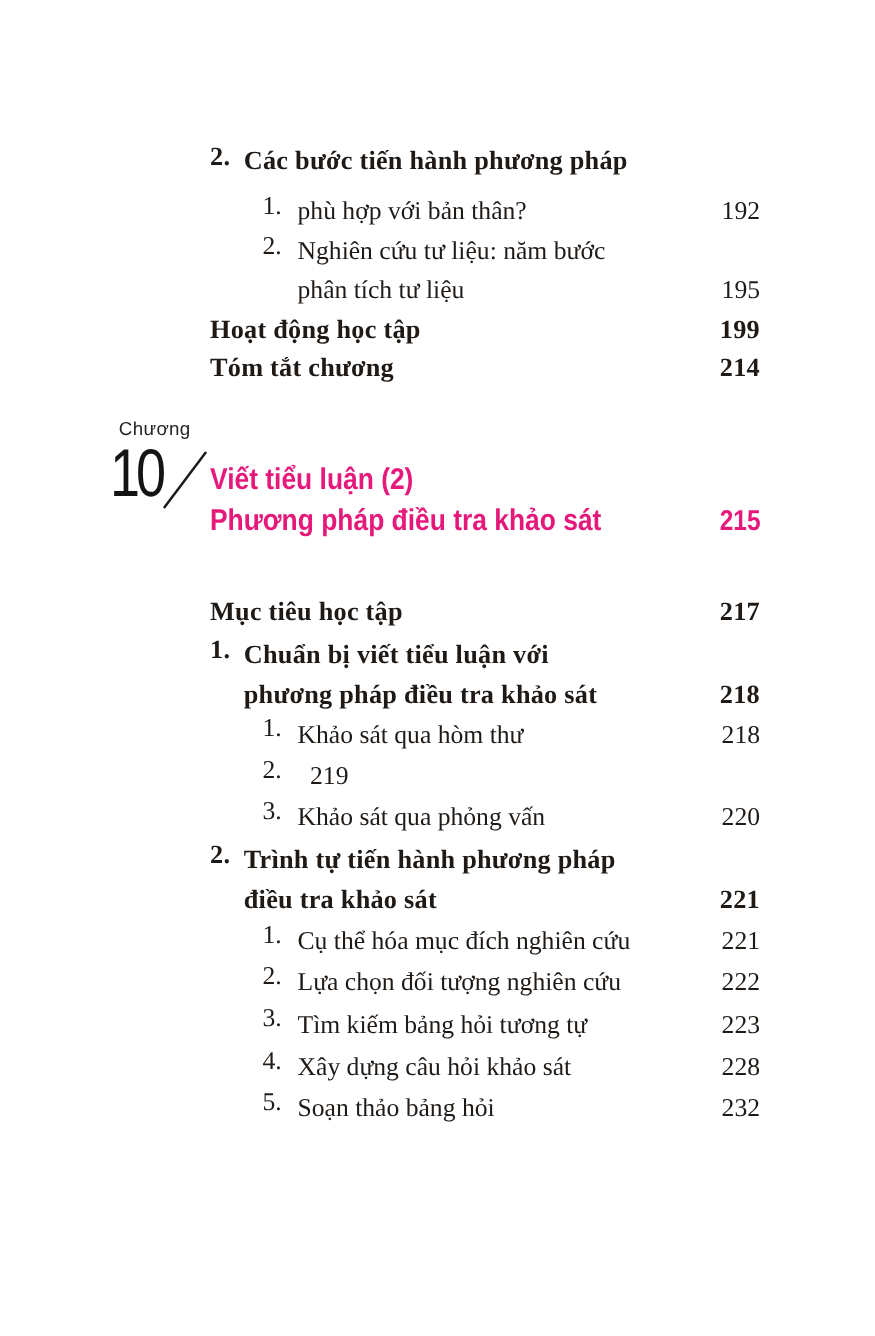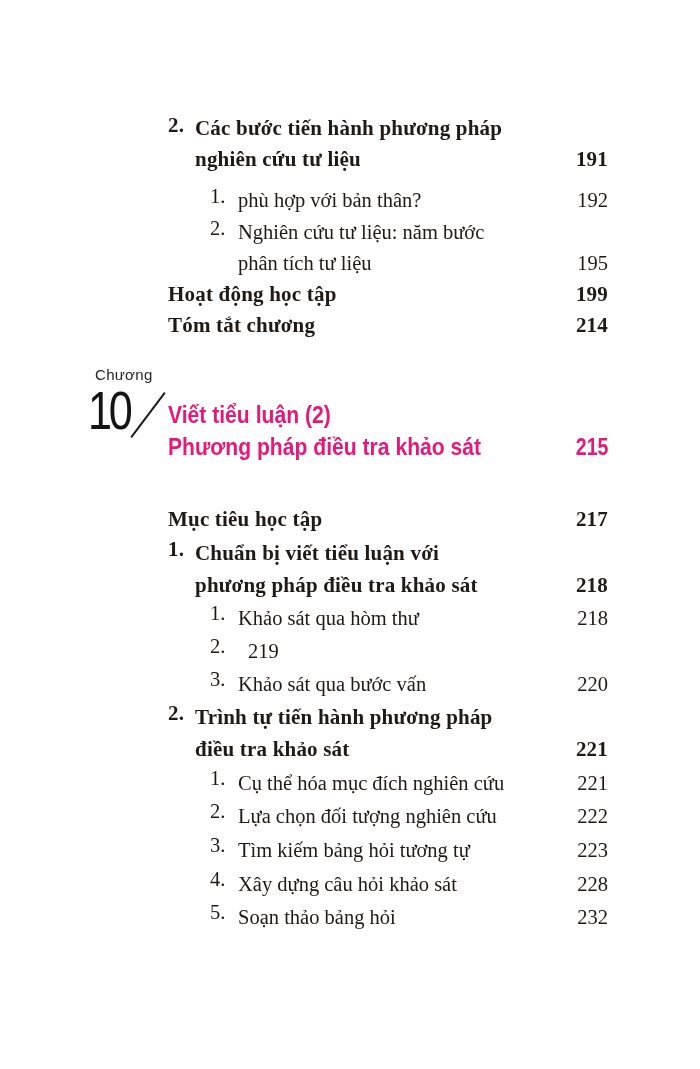--- a/index.html
+++ b/index.html
@@ -62,24 +62,20 @@
 
 <div class="page">
   <div class="content">
 
     <div class="sec-top">
 
       <div class="row b mb10">
         <span class="num">2.</span>
         <div class="txt">
           <div class="line">Các bước tiến hành phương pháp</div>
-          <div class="line last">
-            <span>nghiên cứu tư liệu</span>
-            <span class="page-num">191</span>
-          </div>
         </div>
       </div>
 
       <div class="row r l2 mb1">
         <span class="num">1.</span>
         <div class="txt">
           <div class="line last">
             <span>phù hợp với bản thân?</span>
             <span class="page-num">192</span>
           </div>
@@ -171,21 +167,21 @@
           <div class="line last">
             <span class="page-num">219</span>
           </div>
         </div>
       </div>
 
       <div class="row r l2 mb1">
         <span class="num">3.</span>
         <div class="txt">
           <div class="line last">
-            <span>Khảo sát qua bước vấn</span>
+            <span>Khảo sát qua phỏng vấn</span>
             <span class="page-num">220</span>
           </div>
         </div>
       </div>
 
       <div class="row b mb2">
         <span class="num">2.</span>
         <div class="txt">
           <div class="line">Trình tự tiến hành phương pháp</div>
           <div class="line last">

